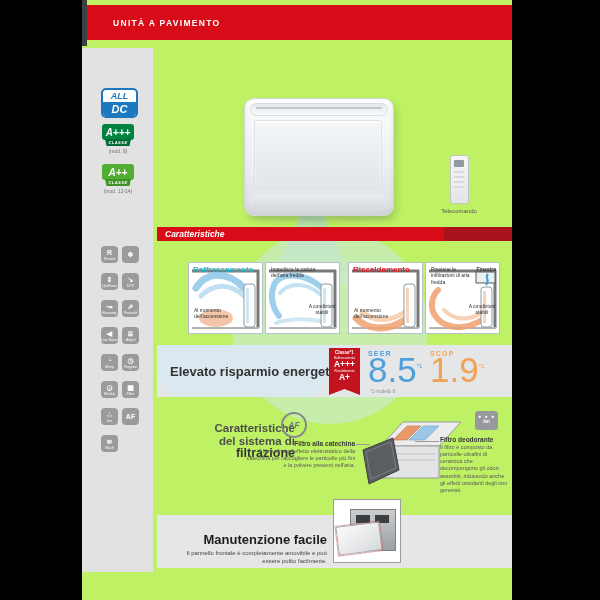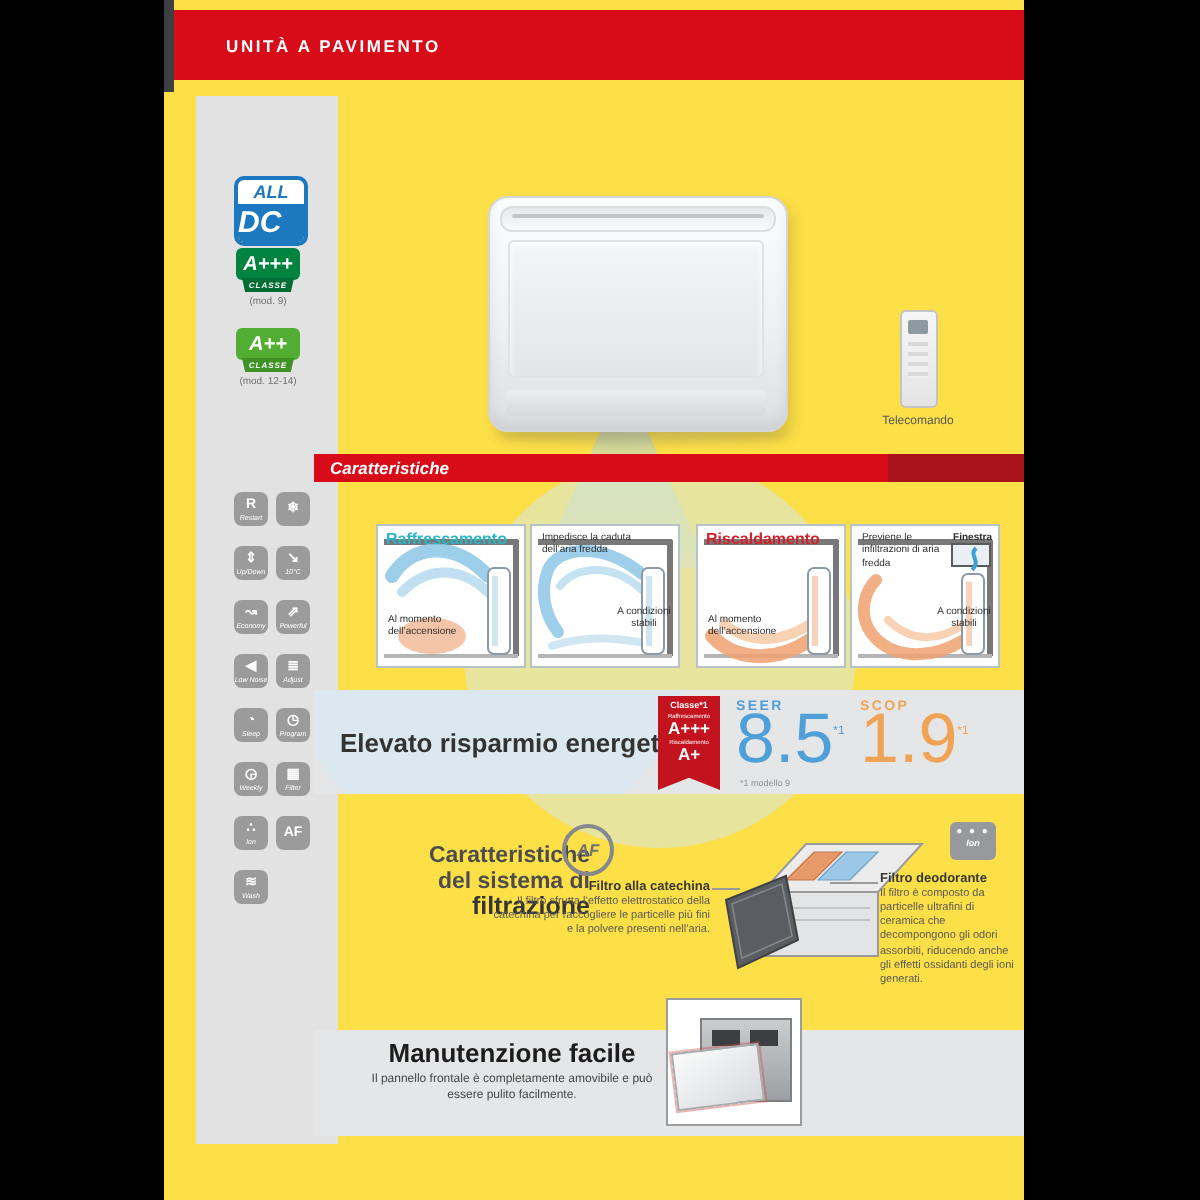--- a/index.html
+++ b/index.html
@@ -1,39 +1,39 @@
 <!DOCTYPE html>
 <html><head>
 <meta charset="utf-8">
 <style>
   html,body{margin:0;padding:0;}
   body{width:600px;height:600px;background:#000;position:relative;overflow:hidden;
        font-family:"Liberation Sans",sans-serif;-webkit-font-smoothing:antialiased;}
-  .page{position:absolute;left:82px;top:0;width:430px;height:600px;background:#fde047;overflow:hidden;}
+  .page{position:absolute;left:82px;top:0;width:430px;height:600px;background:#bef264;overflow:hidden;}
   .spine{position:absolute;left:-2px;top:0;width:7px;height:46px;background:#3d4043;z-index:6;}
 
   
   .header-bar{position:absolute;left:4px;top:5px;right:0;height:35px;background:#d80c18;z-index:5;}
   .header-bar .ht{position:absolute;left:27px;top:13px;color:#fff;font-size:8.5px;font-weight:bold;letter-spacing:1.3px;}
   .models-title{position:absolute;left:60px;top:62px;width:360px;text-align:center;font-size:12.5px;
        font-weight:bold;color:#1c1c1c;letter-spacing:.2px;z-index:3;}
 
   
   .beam{position:absolute;left:188px;top:206px;width:84px;height:78px;z-index:1;
        clip-path:polygon(41% 0,59% 0,100% 100%,0 100%);
        background:linear-gradient(rgba(168,208,234,.55),rgba(200,228,246,.28));}
   .drop{position:absolute;left:150px;top:228px;width:196px;height:196px;border-radius:50%;
        background:rgba(208,231,243,.5);z-index:2;pointer-events:none;}
 
   
-  .sidebar{position:absolute;left:16px;top:48px;width:71px;height:524px;background:#e2e2e2;z-index:3;}
+  .sidebar{position:absolute;left:0;top:48px;width:71px;height:524px;background:#e2e2e2;z-index:3;}
   .alldc{position:absolute;left:19px;top:40px;width:33px;border-radius:5px;overflow:hidden;
        border:2px solid #1c79c0;background:#fff;}
   .alldc .a-top{display:block;text-align:center;font-style:italic;font-weight:bold;font-size:9px;color:#1c79c0;padding:1px 0;}
-  .alldc .a-bot{display:block;font-style:italic;font-weight:bold;font-size:15px;color:#fff;background:#1c79c0;padding:1px 0;}
+  .alldc .a-bot{display:block;text-align:center;font-style:italic;font-weight:bold;font-size:11px;color:#fff;background:#1c79c0;padding:1px 0;}
   .cbadge{position:absolute;left:17px;width:38px;text-align:center;}
   .cbadge .grade{display:block;width:32px;margin:0 auto;border-radius:3px;color:#fff;font-weight:bold;
        font-size:10px;font-style:italic;padding:3px 0 2px;}
   .cbadge .ribbon{display:block;width:26px;margin:-1px auto 0;color:#fff;font-style:italic;font-weight:bold;
        font-size:4px;letter-spacing:.5px;padding:1px 0;clip-path:polygon(0 0,100% 0,94% 100%,6% 100%);}
   .cbadge .mod{display:block;font-size:5px;color:#6f6f6f;margin-top:2px;}
   .b-a3 .grade{background:#00833e;} .b-a3 .ribbon{background:#006c33;}
   .b-a2 .grade{background:#52ae32;} .b-a2 .ribbon{background:#3f9226;}
   .features{position:absolute;left:19px;top:198px;display:grid;grid-template-columns:17px 17px;
        column-gap:4px;row-gap:10px;}
@@ -114,21 +114,21 @@
   .ld1{left:199px;top:38px;width:14px;} .ld2{left:258px;top:35px;width:24px;}
   .fdiagram{position:absolute;left:204px;top:0;}
   .ion-badge{position:absolute;left:318px;top:5px;width:23px;height:19px;background:#97999c;border-radius:3px;
        color:#fff;text-align:center;}
   .ion-badge .dots{display:block;font-size:5px;line-height:6px;letter-spacing:1px;margin-top:2px;}
   .ion-badge .itxt{display:block;font-size:4.5px;font-style:italic;font-weight:bold;line-height:5px;}
   .deodorant{position:absolute;left:283px;top:30px;width:70px;text-align:left;}
 
   
   .maint{position:absolute;left:75px;top:515px;width:355px;height:53px;background:#e5e6e7;z-index:3;}
-  .maint-text{position:absolute;left:28px;top:4px;width:142px;text-align:center;}
+  .maint-text{position:absolute;left:28px;top:17px;width:142px;text-align:right;}
   .maint-text .mh{display:block;font-size:13px;font-weight:bold;color:#1d1d1d;}
   .maint-text .mb{display:block;font-size:6px;color:#454545;line-height:1.35;margin-top:2px;}
   .maint-img{position:absolute;left:176px;top:-16px;width:66px;height:62px;background:#fff;border:1px solid #9c9c9c;}
   .mi-back{position:absolute;left:16px;top:9px;width:44px;height:40px;border:1px solid #7e8184;
        background:linear-gradient(#caccce,#9da0a3);}
   .mi-slot{position:absolute;top:5px;width:14px;height:8px;background:#3c3f42;}
   .mi-s1{left:5px;} .mi-s2{left:24px;}
   .mi-panel{position:absolute;left:3px;top:24px;width:42px;height:27px;border:1px solid #a8abae;
        background:linear-gradient(150deg,#fbfbfb,#d7dadd);transform:rotate(-7deg);
        box-shadow:0 0 0 1px rgba(205,70,70,.4);}

